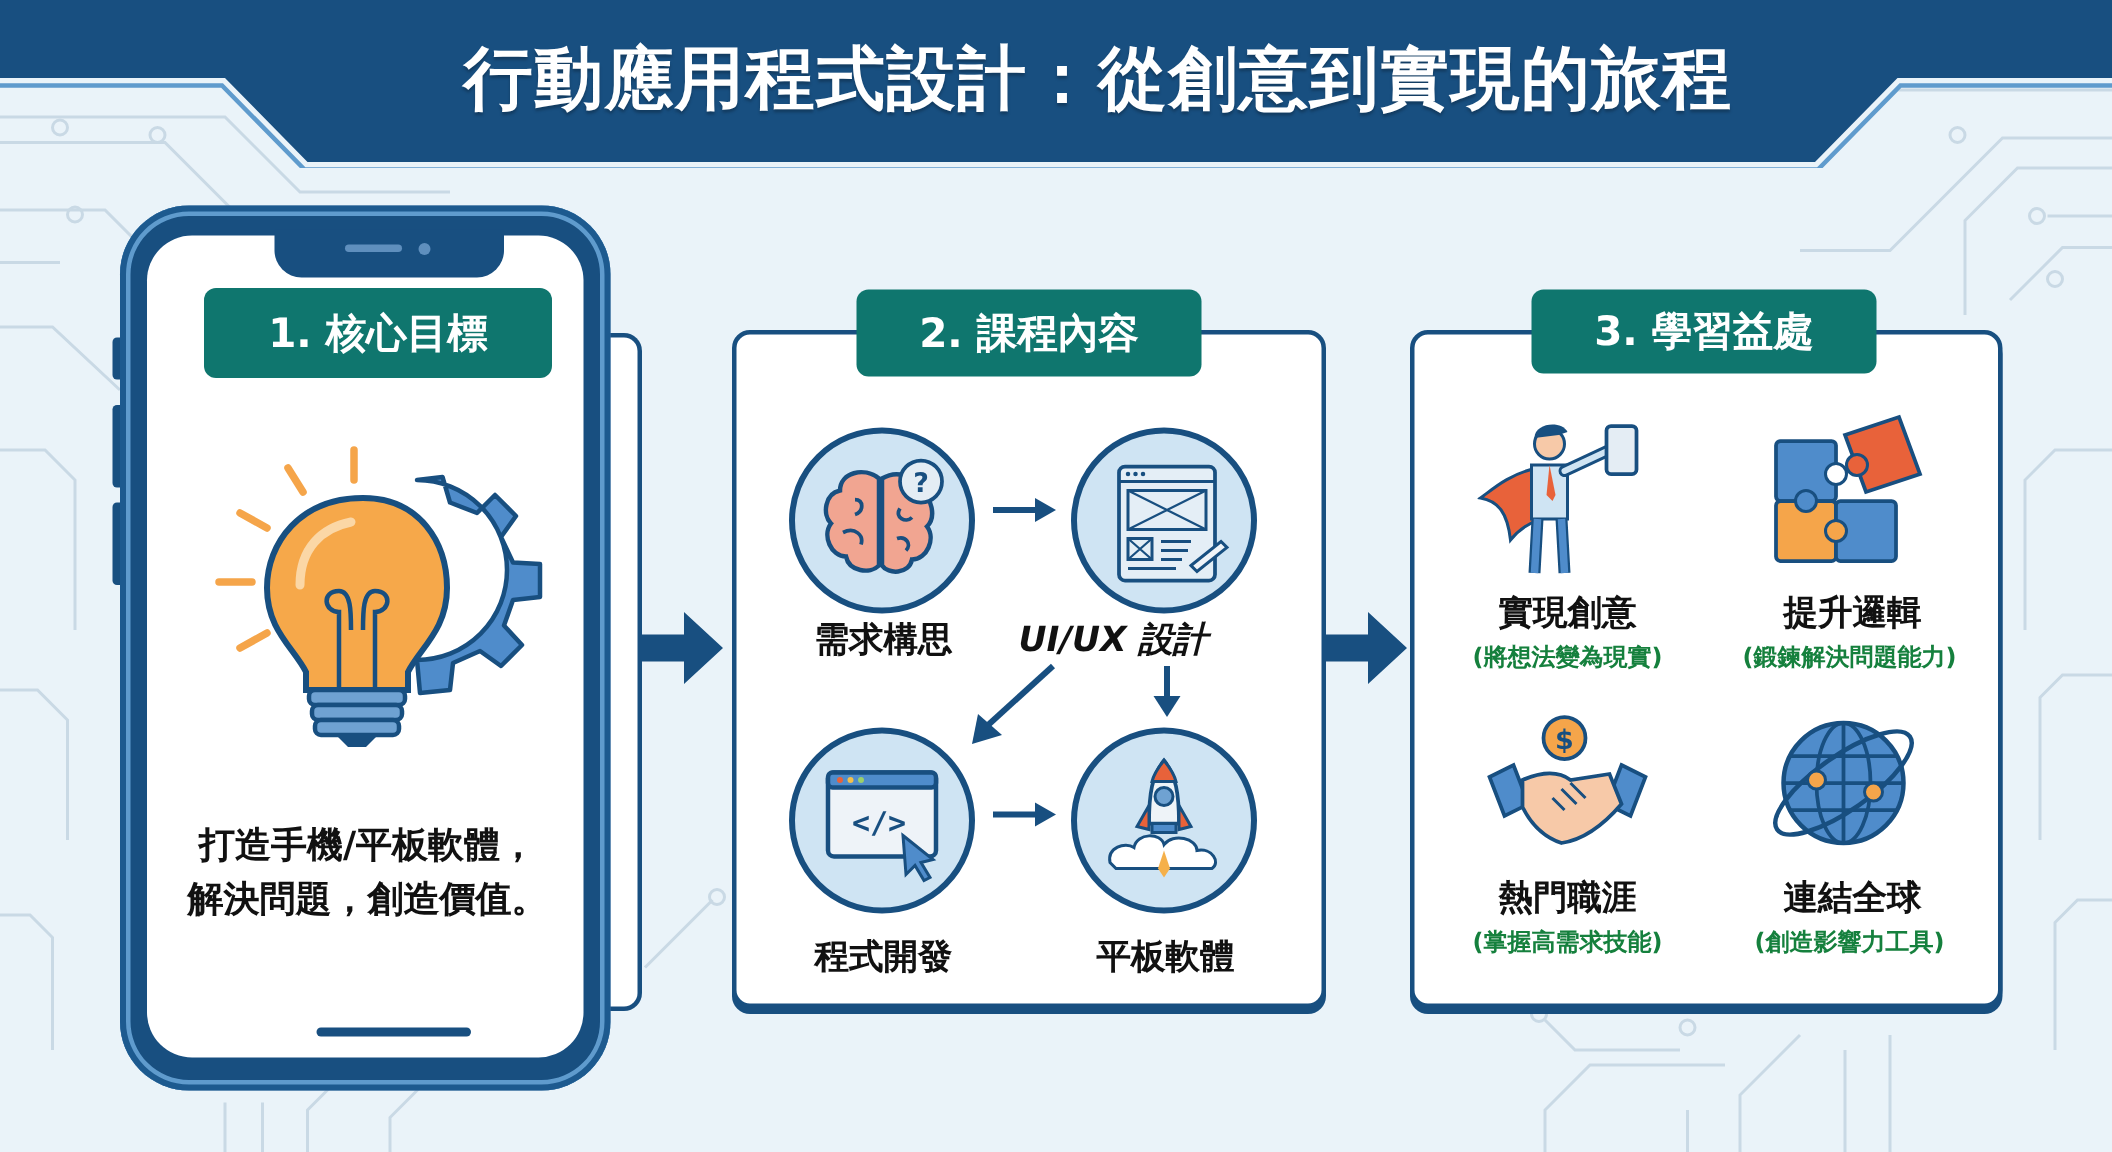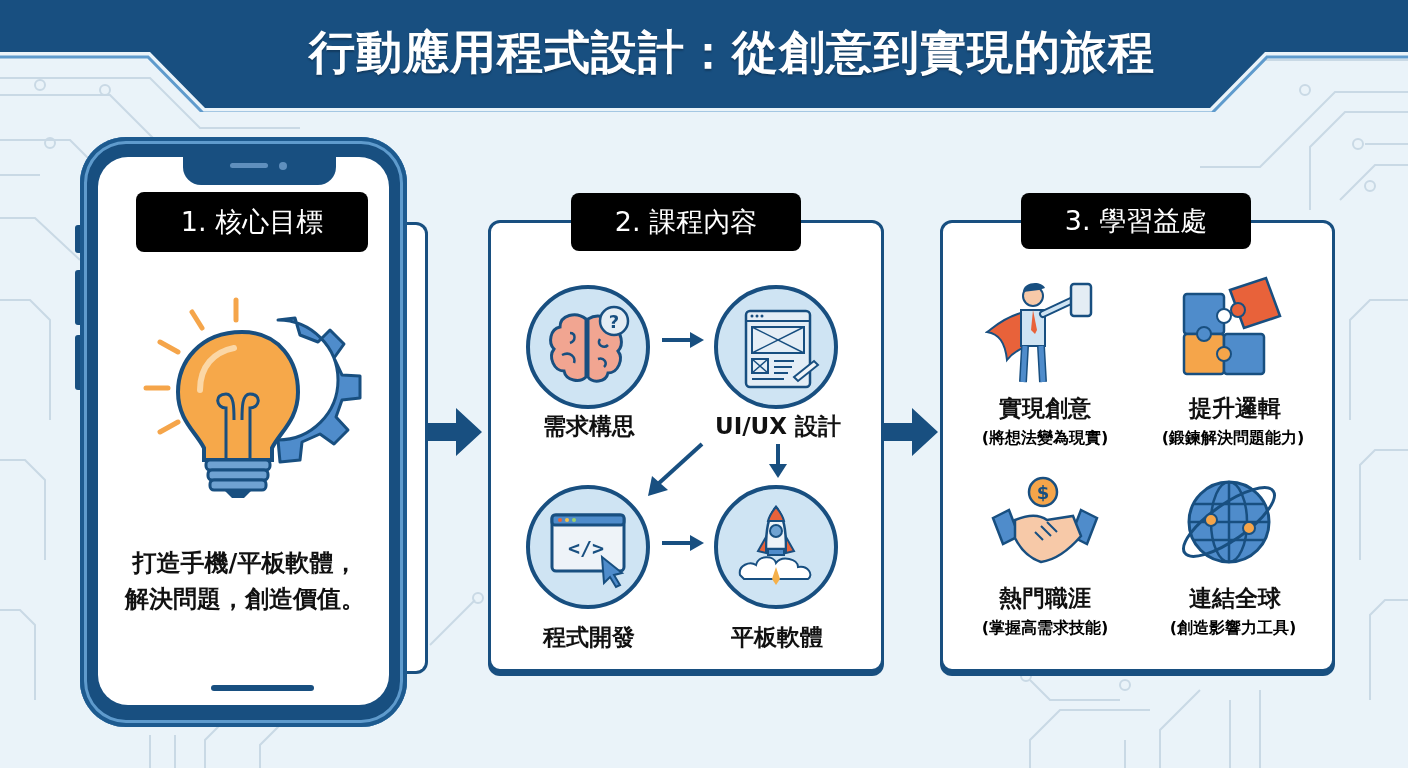--- a/index.html
+++ b/index.html
@@ -36,21 +36,21 @@
   .notch-speaker { position: absolute; left: 47px; top: 10px; width: 38px; height: 5px; background: #5f8fbd; border-radius: 3px; }
   .notch-cam { position: absolute; left: 96px; top: 9px; width: 8px; height: 8px; background: #5f8fbd; border-radius: 50%; }
   .side-btn { position: absolute; width: 6px; background: #184f80; border-radius: 3px 0 0 3px; z-index: 2; }
   .phone-back {
     position: absolute; left: 380px; top: 222px; width: 48px; height: 452px;
     background: #fff; border: 3px solid #184f80; border-left: none; border-radius: 0 12px 12px 0; z-index: 2;
   }
   .home-bar { position: absolute; left: 113px; top: 528px; width: 103px; height: 6px; background: #184f80; border-radius: 3px; }
 
   .panel-tab {
-    position: absolute; background: #000000; color: #fff; font-weight: normal; font-size: 27px;
+    position: absolute; background: #0f766e; color: #fff; font-weight: bold; font-size: 27px;
     border-radius: 8px; display: flex; align-items: center; justify-content: center; z-index: 5;
   }
   .goal-text {
     position: absolute; left: 100px; top: 545px; width: 290px; text-align: center;
     font-size: 24px; font-weight: bold; line-height: 36px; z-index: 5; color: #111;
   }
 
   .panel {
     position: absolute; background: #ffffff; border: 3px solid #184f80; border-radius: 12px; z-index: 3;
     box-shadow: 0 4px 0 #184f80;
@@ -62,21 +62,21 @@
     background: #cfe4f3; border: 4px solid #184f80; z-index: 5;
   }
   .circle svg { position: absolute; left: 0; top: 0; }
   .step-label {
     position: absolute; font-size: 23px; font-weight: bold; text-align: center; z-index: 5; color: #111;
   }
   .small-arrow { position: absolute; z-index: 5; }
 
   .benefit-icon { position: absolute; z-index: 5; }
   .benefit-title { position: absolute; font-size: 23px; font-weight: bold; text-align: center; z-index: 5; width: 170px; }
-  .benefit-sub { position: absolute; font-size: 16px; font-weight: bold; text-align: center; z-index: 5; width: 190px; color: #000000; }
+  .benefit-sub { position: absolute; font-size: 16px; font-weight: bold; text-align: center; z-index: 5; width: 190px; color: #15803d; }
 </style>
 </head>
 <body>
 
 <svg class="circuit-bg" width="1408" height="768" viewBox="0 0 1408 768">
   <g fill="none" stroke="#c9d9e5" stroke-width="2">
     <path d="M0 78 L150 78 L200 128 L300 128"></path>
     <path d="M0 95 L110 95 L160 145"></path>
     <circle cx="105" cy="90" r="5"></circle>
     <path d="M0 140 L70 140 L110 180"></path>
@@ -193,21 +193,21 @@
       <circle cx="39" cy="27" r="1.5" fill="#184f80"></circle>
       <circle cx="44" cy="27" r="1.5" fill="#184f80"></circle>
     <rect x="34" y="38" width="52" height="26" fill="none" stroke="#184f80" stroke-width="2"></rect>
     <path d="M34 38 L86 64 M86 38 L34 64" stroke="#184f80" stroke-width="1.5"></path>
     <rect x="34" y="70" width="16" height="14" fill="none" stroke="#184f80" stroke-width="2"></rect>
     <path d="M34 70 L50 84 M50 70 L34 84" stroke="#184f80" stroke-width="1.5"></path>
     <path d="M56 72 H76 M56 78 H74 M56 84 H70 M34 90 H66" stroke="#184f80" stroke-width="2"></path>
     <path d="M76 88 L96 72 L100 76 L80 92 Z" fill="#f0f4f8" stroke="#184f80" stroke-width="2"></path>
   </svg>
 </div>
-<div class="step-label" style="left:700px;top:411px;width:156px;">UI/UX 設計</div>
+<div class="step-label" style="left:664px;top:411px;width:156px;font-style:italic;">UI/UX 設計</div>
 
 <svg class="small-arrow" style="left:640px;top:440px;" width="68" height="60" viewBox="0 0 68 60">
   <path d="M62 4 L18 44" stroke="#184f80" stroke-width="4"></path>
     <path d="M8 56 L12 36 L28 50 Z" fill="#184f80"></path>
 </svg>
 <svg class="small-arrow" style="left:767px;top:444px;" width="22" height="36" viewBox="0 0 22 36">
   <path d="M11 0 V24" stroke="#184f80" stroke-width="4"></path>
     <path d="M2 20 L20 20 L11 34 Z" fill="#184f80"></path>
 </svg>
 

